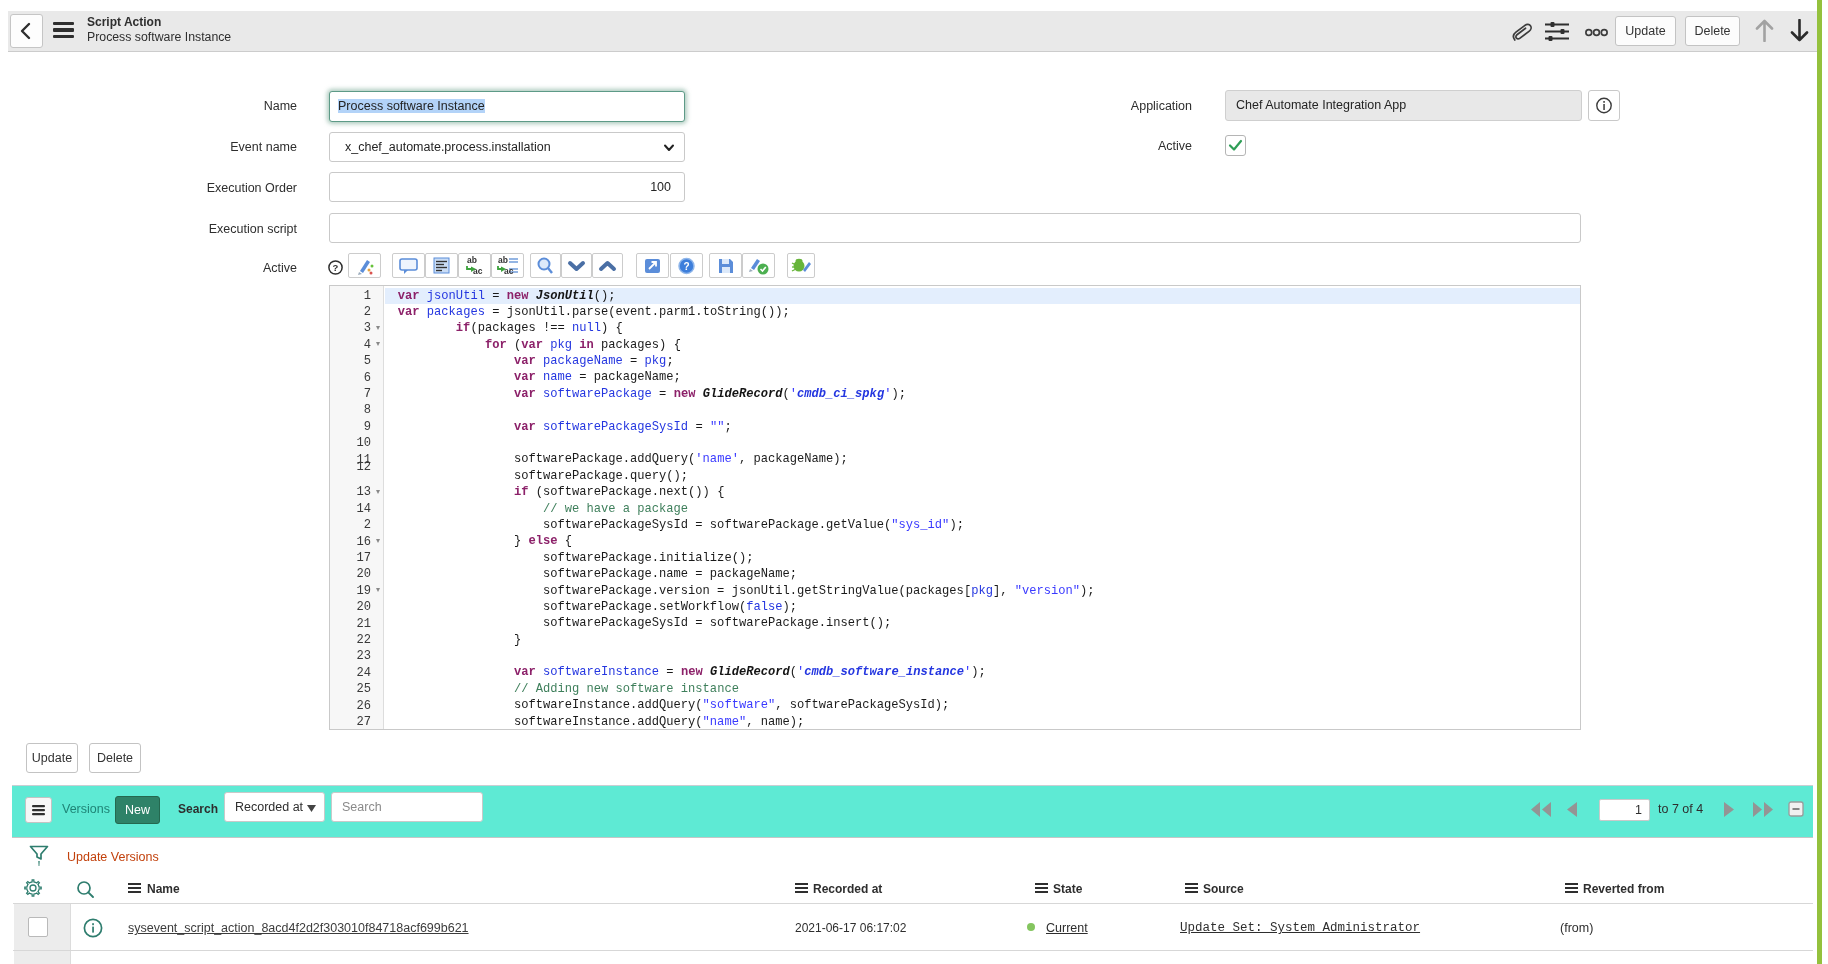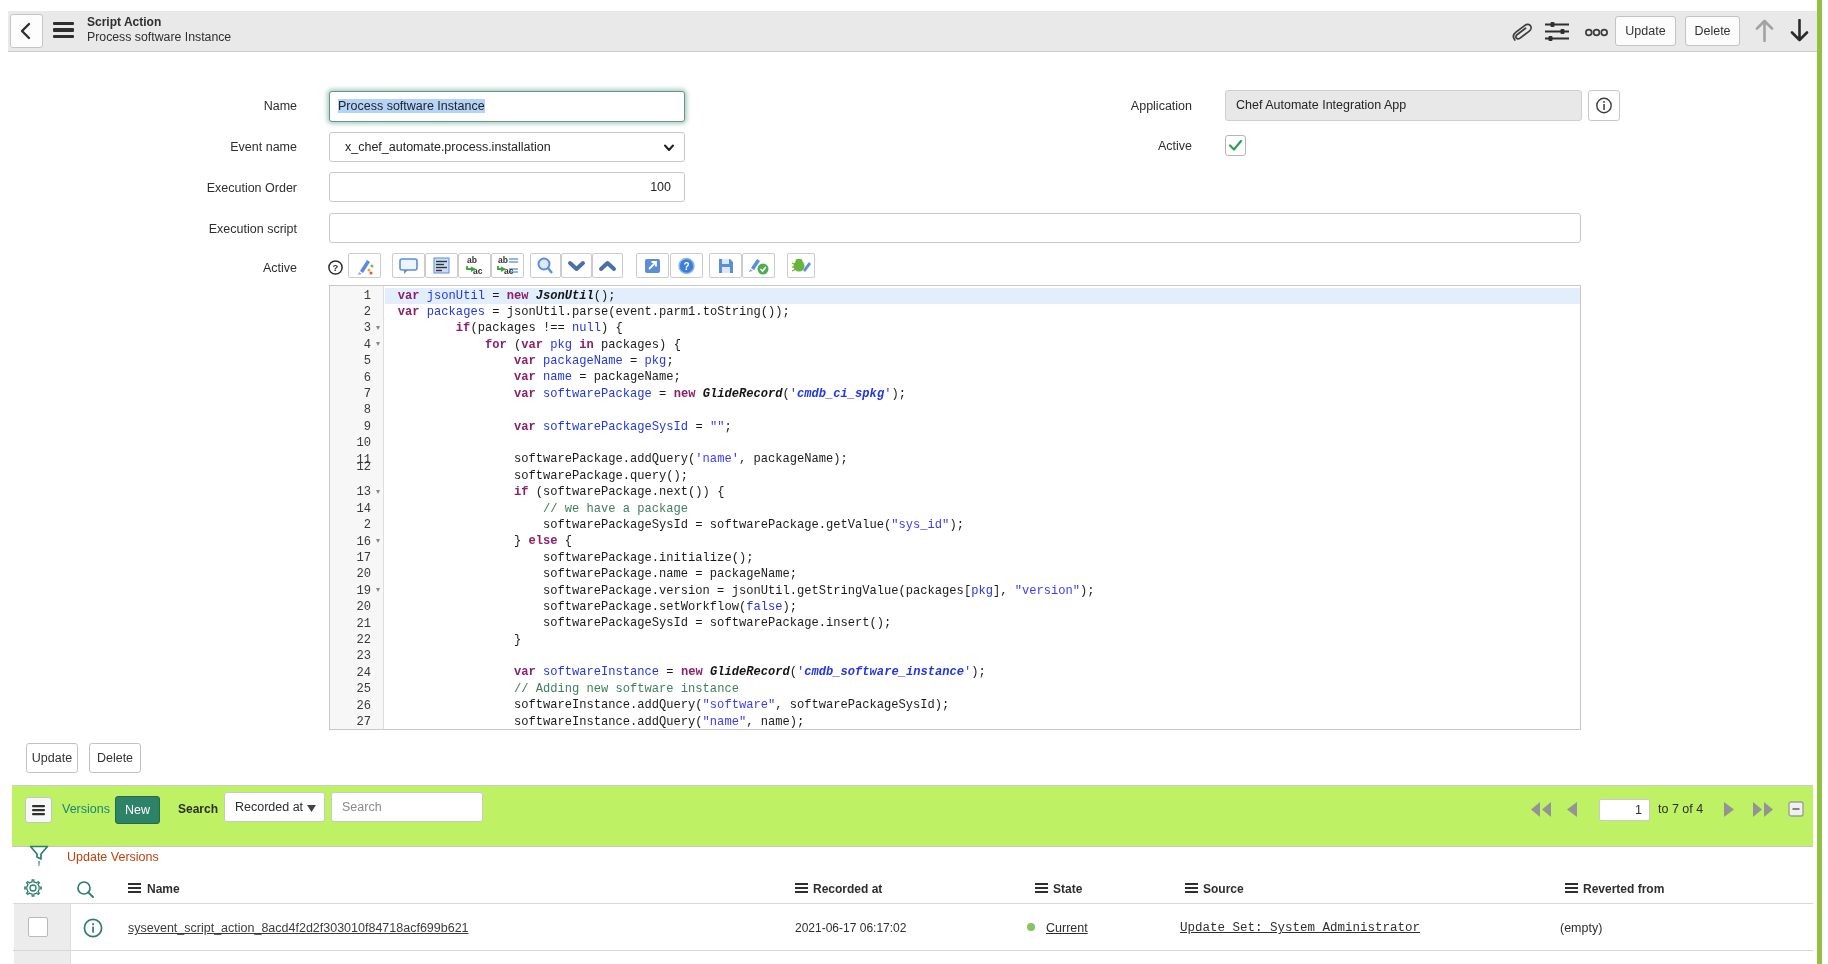--- a/index.html
+++ b/index.html
@@ -30,21 +30,21 @@
 #code { position:absolute; left:67.8px; top:1.5px; font-family:"Liberation Mono",monospace; font-size:12.1px; line-height:16.4px; color:#1a1a1a; white-space:pre; }
 #hl1 { position:absolute; left:55px; top:1.5px; width:1195px; height:16.4px; background:#e3eefd; }
 .kw { color:#8c2169; font-weight:bold; }
 .df { color:#2436e0; }
 .st { color:#3a3aff; }
 .tb { color:#2436e0; font-weight:bold; font-style:italic; }
 .cl { color:#141414; font-weight:bold; font-style:italic; }
 .cm { color:#3e7f5b; }
 
 
-#vband { position:absolute; left:12px; top:785px; width:1801px; height:62px; background:#bef264; border-top:1px solid #c9ced3; border-bottom:1px solid #c6c6c6; }
+#vband { position:absolute; left:12px; top:785px; width:1801px; height:53px; background:#5eead4; border-top:1px solid #c9ced3; border-bottom:1px solid #c6c6c6; }
 
 
 .th { font-size:12px; font-weight:bold; color:#2e2e2e; position:absolute; }
 .td { font-size:12.5px; color:#2e2e2e; position:absolute; }
 
 #greenstrip { position:absolute; left:1817px; top:0; width:4.5px; height:964px; background:#94c13d; }
 </style>
 </head>
 <body>
 
@@ -431,17 +431,17 @@
       <circle cx="10" cy="10" r="8.6" stroke="#2e7d6e" stroke-width="1.7" fill="none"></circle>
       <rect x="9.2" y="8.6" width="1.7" height="6" fill="#2e7d6e"></rect>
       <rect x="9.2" y="5.2" width="1.7" height="2" fill="#2e7d6e"></rect>
     </svg>
   </div>
 <div class="td" style="left:128px; top:921px; color:#3c3c3c; text-decoration:underline;">sysevent_script_action_8acd4f2d2f303010f84718acf699b621</div>
 <div class="td" style="left:795px; top:921px; font-size:12px;">2021-06-17 06:17:02</div>
 <div class="abs" style="left:1027px; top:923px; width:8px; height:8px; border-radius:50%; background:#84c55f;"></div>
 <div class="td" style="left:1046px; top:921px;text-decoration:underline;">Current</div>
 <div class="td" style="left:1180px; top:921px; text-decoration:underline;font-family:Liberation Mono, monospace;">Update Set: System Administrator</div>
-<div class="td" style="left:1560px; top:921px;">(empty)</div>
+<div class="td" style="left:1560px; top:921px;">(from)</div>
 <div class="abs" style="left:13px; top:950px; width:1800px; height:1px; background:#d7d7d7;"></div>
 <div class="abs" style="left:14px; top:951px; width:57px; height:13px; background:#ececec; border-right:1px solid #dcdcdc;"></div>
 
 <div id="greenstrip"></div>
 
 </body></html>

